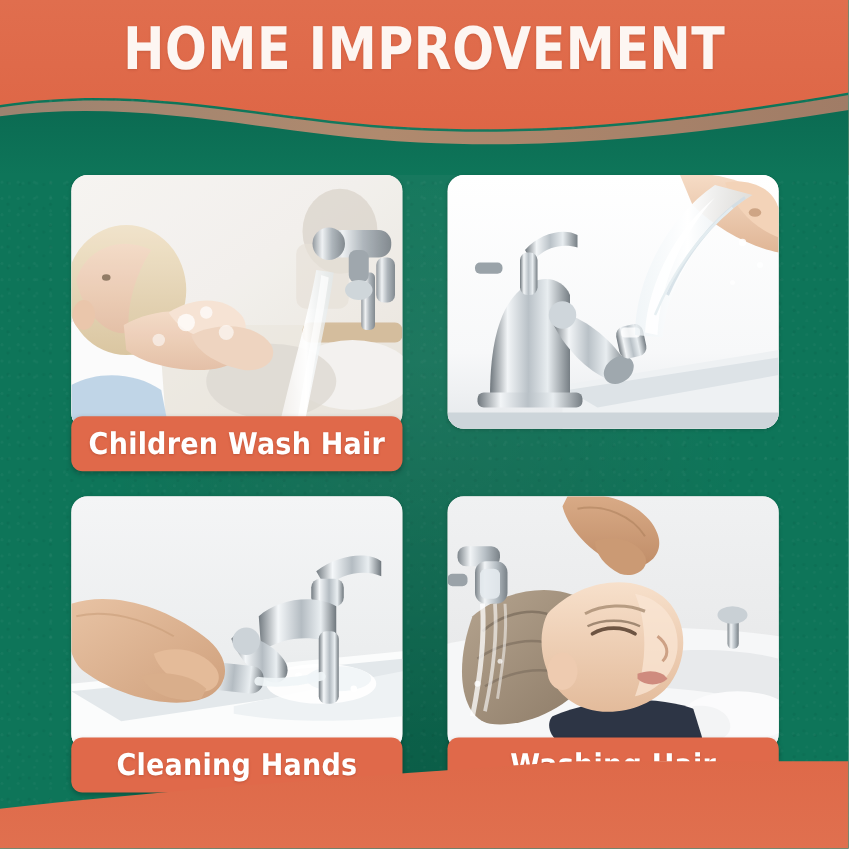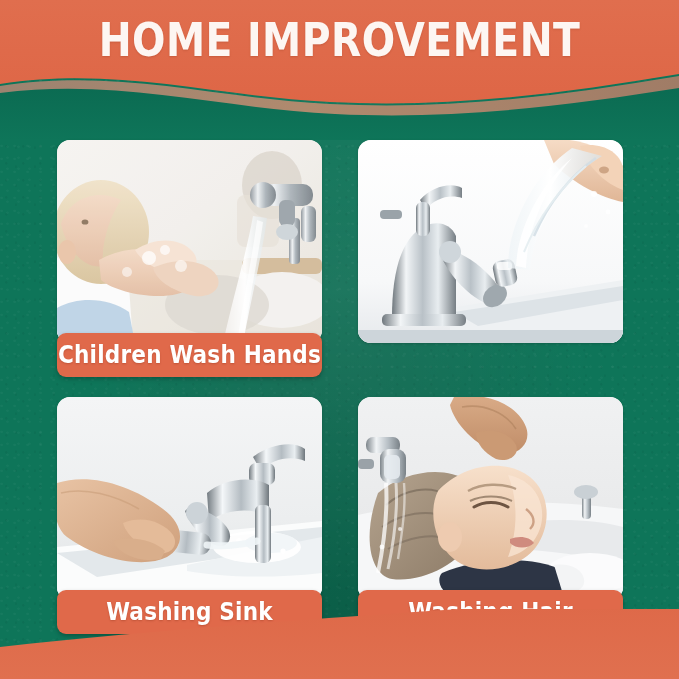--- a/index.html
+++ b/index.html
@@ -229,21 +229,21 @@
           <ellipse cx="230" cy="92" rx="11" ry="8" fill="#cdd4d8"></ellipse>
           <rect x="244" y="66" width="15" height="36" rx="6" fill="url(#k1chrome)"></rect>
 
           <path d="M196,76 C190,110 178,150 166,203 L186,203 C196,150 206,110 210,78 Z" fill="url(#k1water)"></path>
           <path d="M200,80 C196,112 188,150 180,203 L186,203 C194,150 202,112 206,82 Z" fill="#ffffff" opacity="0.7"></path>
 
           <rect width="265" height="203" fill="#ffffff" opacity="0.06"></rect>
         </svg>
       </div>
       <div class="label">
-        <span class="label-text">Children Wash Hands</span>
+        <span class="label-text">Children Wash Hair</span>
       </div>
     </div>
 
     <div class="card">
       <div class="photo">
         <svg viewBox="0 0 265 203" preserveAspectRatio="xMidYMid slice">
           <defs>
             <linearGradient id="k2bg" x1="0" y1="0" x2="0" y2="1">
               <stop offset="0%" stop-color="#ffffff"></stop>
               <stop offset="70%" stop-color="#f7f8f9"></stop>
@@ -346,21 +346,21 @@
 
           <path d="M0,86 C30,76 72,86 106,112 C128,128 128,150 110,160 C86,172 40,162 10,140 C-4,130 -6,98 0,86 Z" fill="url(#k3skin)"></path>
           <path d="M66,126 C84,118 106,124 116,138 C122,148 114,158 102,156 C86,152 70,140 66,126 Z" fill="#e4bb99"></path>
           <path d="M56,144 C76,138 98,144 108,154 L104,162 C84,166 62,158 56,144 Z" fill="#d9ae8b"></path>
           <path d="M4,96 C28,90 58,98 82,112" stroke="#c79b77" stroke-width="1.6" fill="none" opacity="0.55"></path>
 
           <path d="M150,148 C166,150 184,148 200,144" stroke="#eff5f7" stroke-width="7" fill="none" opacity="0.9" stroke-linecap="round"></path>
         </svg>
       </div>
       <div class="label">
-        <span class="label-text">Washing Sink</span>
+        <span class="label-text">Cleaning Hands</span>
       </div>
     </div>
 
     <div class="card">
       <div class="photo">
         <svg viewBox="0 0 265 203" preserveAspectRatio="xMidYMid slice">
           <defs>
             <linearGradient id="k4bg" x1="0" y1="0" x2="0" y2="1">
               <stop offset="0%" stop-color="#f0f1f2"></stop>
               <stop offset="60%" stop-color="#e9eaeb"></stop>

